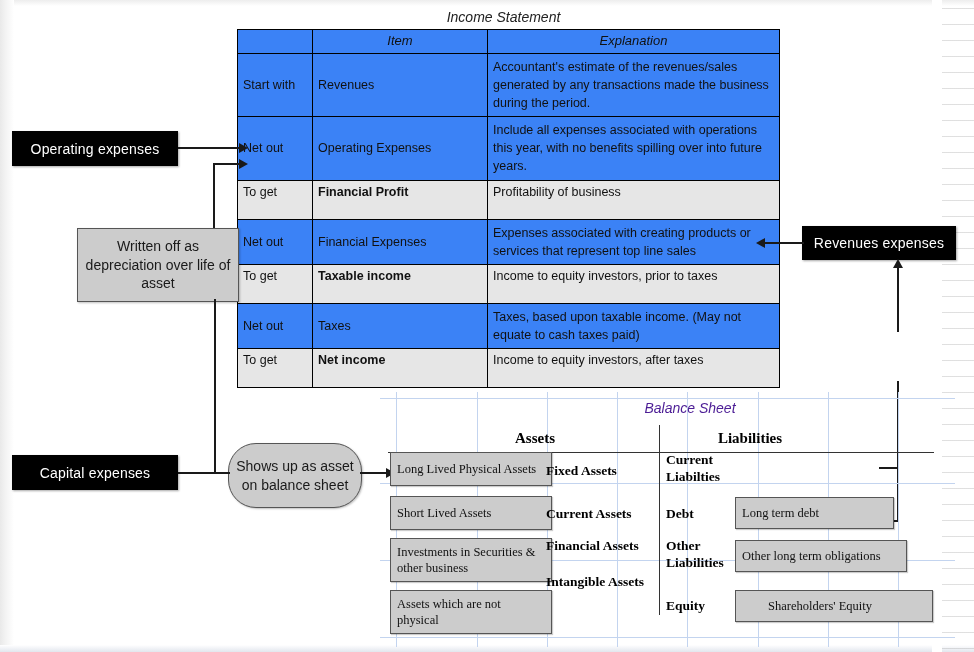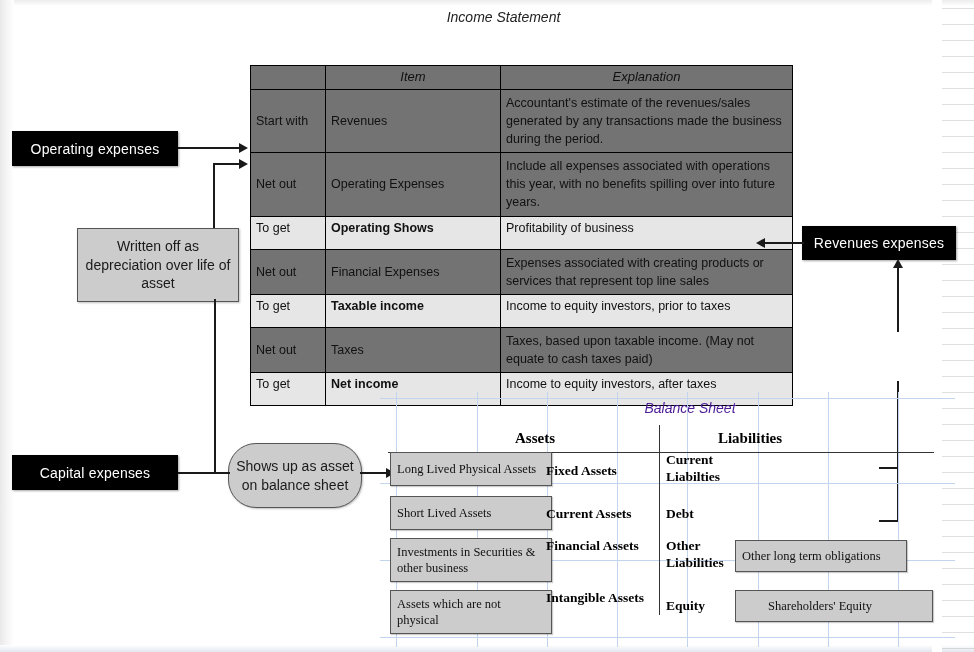--- a/index.html
+++ b/index.html
@@ -43,46 +43,45 @@
     position:absolute;right:32px;top:0;width:10px;height:652px;
     background:#fff;pointer-events:none;
   }
 
   
   #is-title{
     position:absolute;left:249px;top:9px;width:509px;
     text-align:center;font-style:italic;font-size:14px;color:#222;
   }
   #is-table{
-    position:absolute;left:250px;top:29px;width:509px;
+    position:absolute;left:237px;top:29px;width:509px;
     border-collapse:collapse;
     table-layout:fixed;
-    background:#737373;
-    margin-top:36px;
+    background:#3b82f6;
   }
   #is-table td,#is-table th{
     border:1px solid #000;
     font-size:12.5px;
     color:#111;
     padding:4px 5px;
     vertical-align:middle;
     line-height:1.45;
     font-weight:normal;
     text-align:left;
   }
   #is-table .c0{width:64px;}
   #is-table .c1{width:164px;}
   #is-table .c2{width:281px;}
   #is-table thead td{
     text-align:center;font-style:italic;font-size:13px;
     padding:2px 5px;
   }
   #is-table tr.toget td{background:#e6e6e6;}
   #is-table tr.toget td.c1{font-weight:bold;}
-  #is-table tr.toget td{padding-top:2px;padding-bottom:12px;}
+  #is-table tr.toget td{padding-top:2px;padding-bottom:18px;}
 
   
   .blackbox{
     position:absolute;background:#000;color:#fff;
     display:flex;align-items:center;justify-content:center;
     font-size:14px;letter-spacing:.2px;
     box-shadow:1px 1px 2px rgba(0,0,0,.35);
   }
   .graybox{
     position:absolute;background:#cccccc;border:1px solid #555;
@@ -154,21 +153,21 @@
         <td class="c1">Revenues</td>
         <td class="c2">Accountant's estimate of the revenues/sales generated by any transactions made the business during the period.</td>
       </tr>
       <tr>
         <td class="c0">Net out</td>
         <td class="c1">Operating Expenses</td>
         <td class="c2">Include all expenses associated with operations this year, with no benefits spilling over into future years.</td>
       </tr>
       <tr class="toget">
         <td class="c0">To get</td>
-        <td class="c1">Operating Shows</td>
+        <td class="c1">Financial Profit</td>
         <td class="c2">Profitability of business</td>
       </tr>
       <tr>
         <td class="c0">Net out</td>
         <td class="c1">Financial Expenses</td>
         <td class="c2">Expenses associated with creating products or services that represent top line sales</td>
       </tr>
       <tr class="toget">
         <td class="c0">To get</td>
         <td class="c1">Taxable income</td>
@@ -263,27 +262,30 @@
   <div class="itembox" style="left:390px;top:538px;width:148px;height:42px;">
     <span>Investments in Securities &amp; other business</span>
   </div>
   <div class="itembox" style="left:390px;top:590px;width:148px;height:42px;">
     <span>Assets which are not physical</span>
   </div>
 
   <div class="catlabel" style="left:546px;top:463px;">Fixed Assets</div>
   <div class="catlabel" style="left:546px;top:506px;">Current Assets</div>
   <div class="catlabel" style="left:546px;top:538px;">Financial Assets</div>
-  <div class="catlabel" style="left:546px;top:590px;">Intangible Assets</div>
+  <div class="catlabel" style="left:546px;top:574px;">Intangible Assets</div>
 
   <div class="catlabel" style="left:666px;top:452px;width:62px;">Current Liabilties</div>
   <div class="catlabel" style="left:666px;top:506px;width:62px;">Debt</div>
   <div class="catlabel" style="left:666px;top:538px;width:62px;">Other Liabilities</div>
   <div class="catlabel" style="left:666px;top:598px;width:62px;">Equity</div>
 
+  <div class="itembox" style="left:735px;top:497px;width:145px;height:30px;">
+    <span>Long term debt</span>
+  </div>
   <div class="itembox" style="left:735px;top:540px;width:158px;height:30px;">
     <span>Other long term obligations</span>
   </div>
   <div class="itembox" style="left:735px;top:590px;width:158px;height:30px;padding-left:32px;">
     <span>Shareholders' Equity</span>
   </div>
 
 </div>
 
 </body></html>

